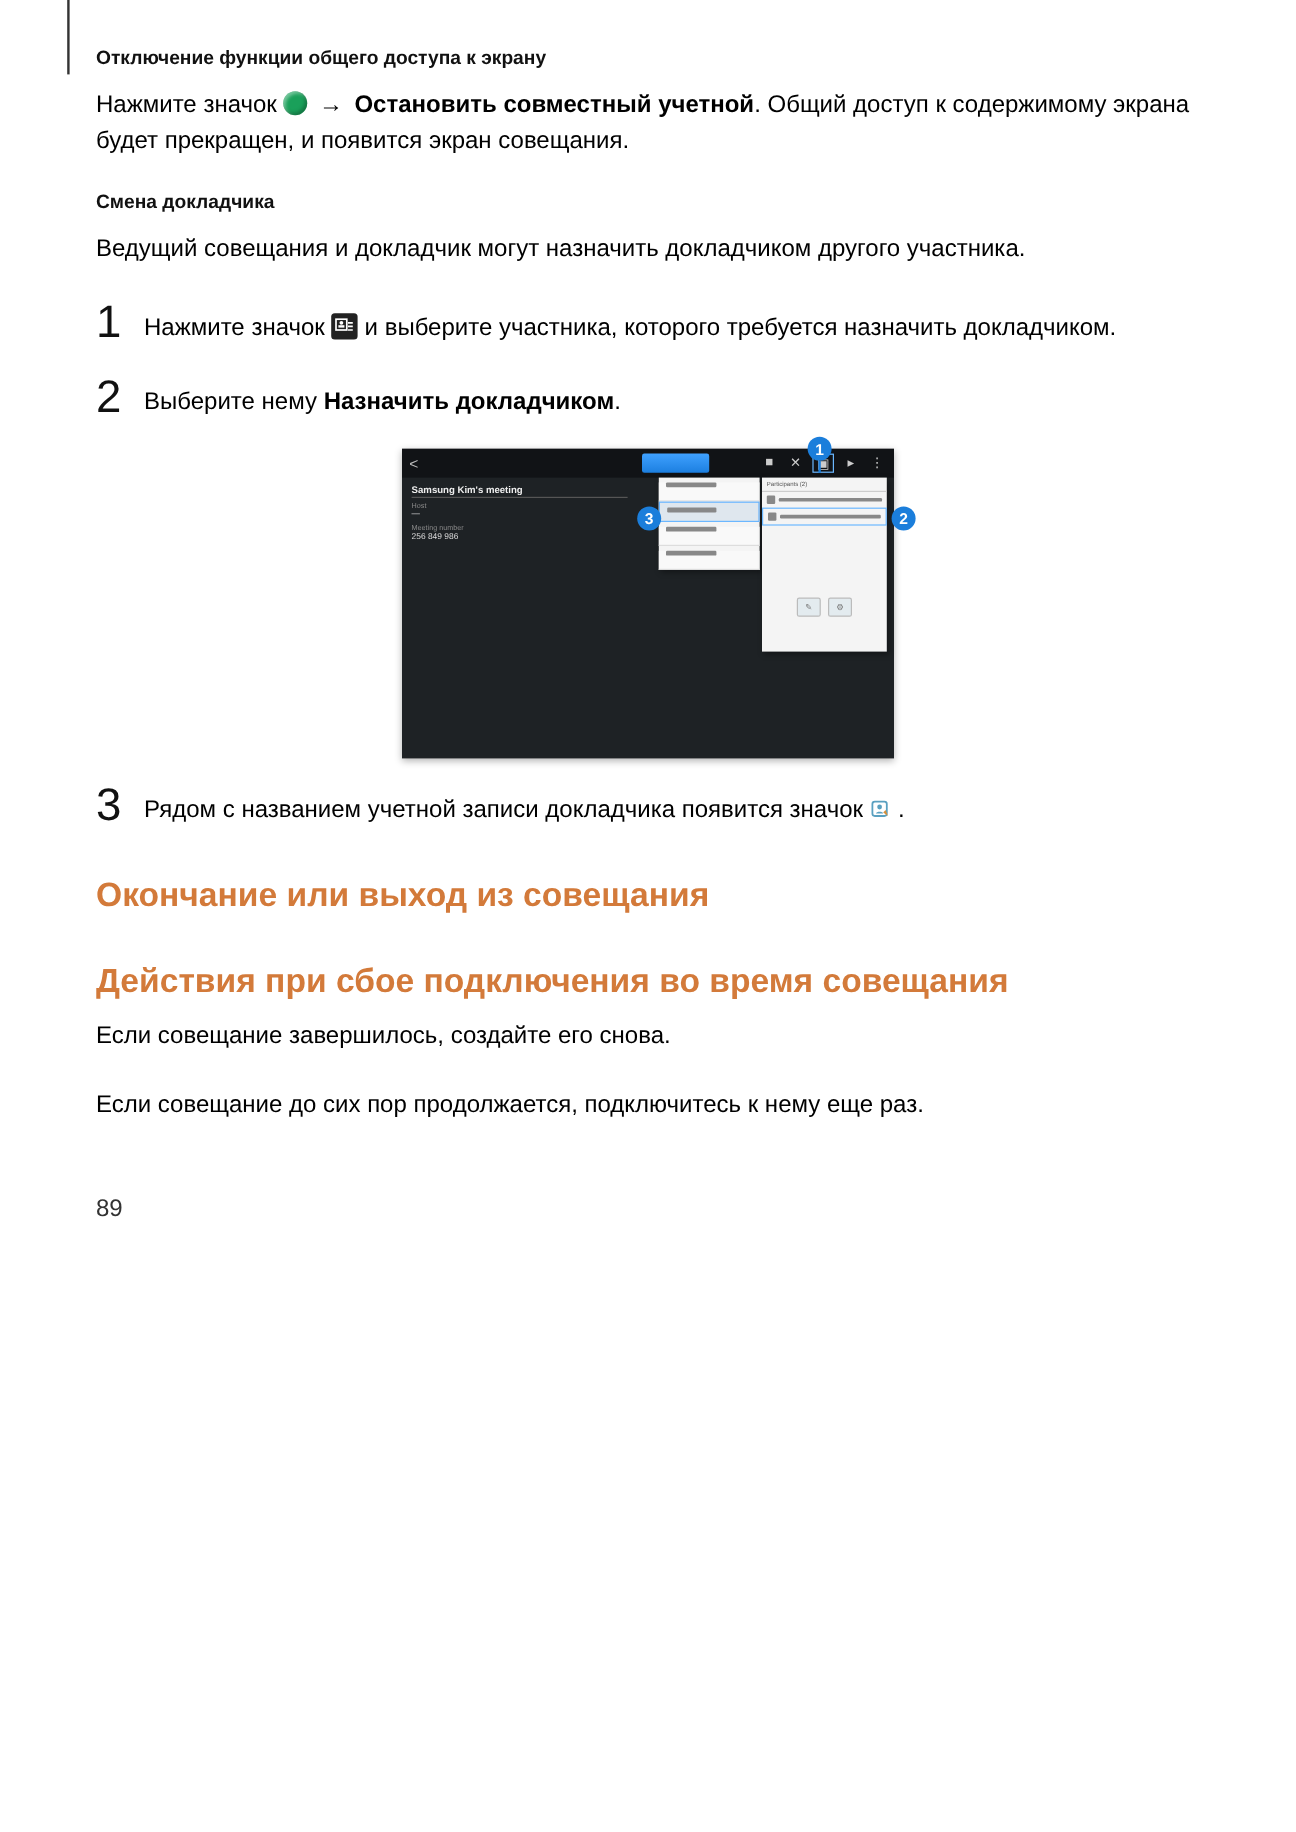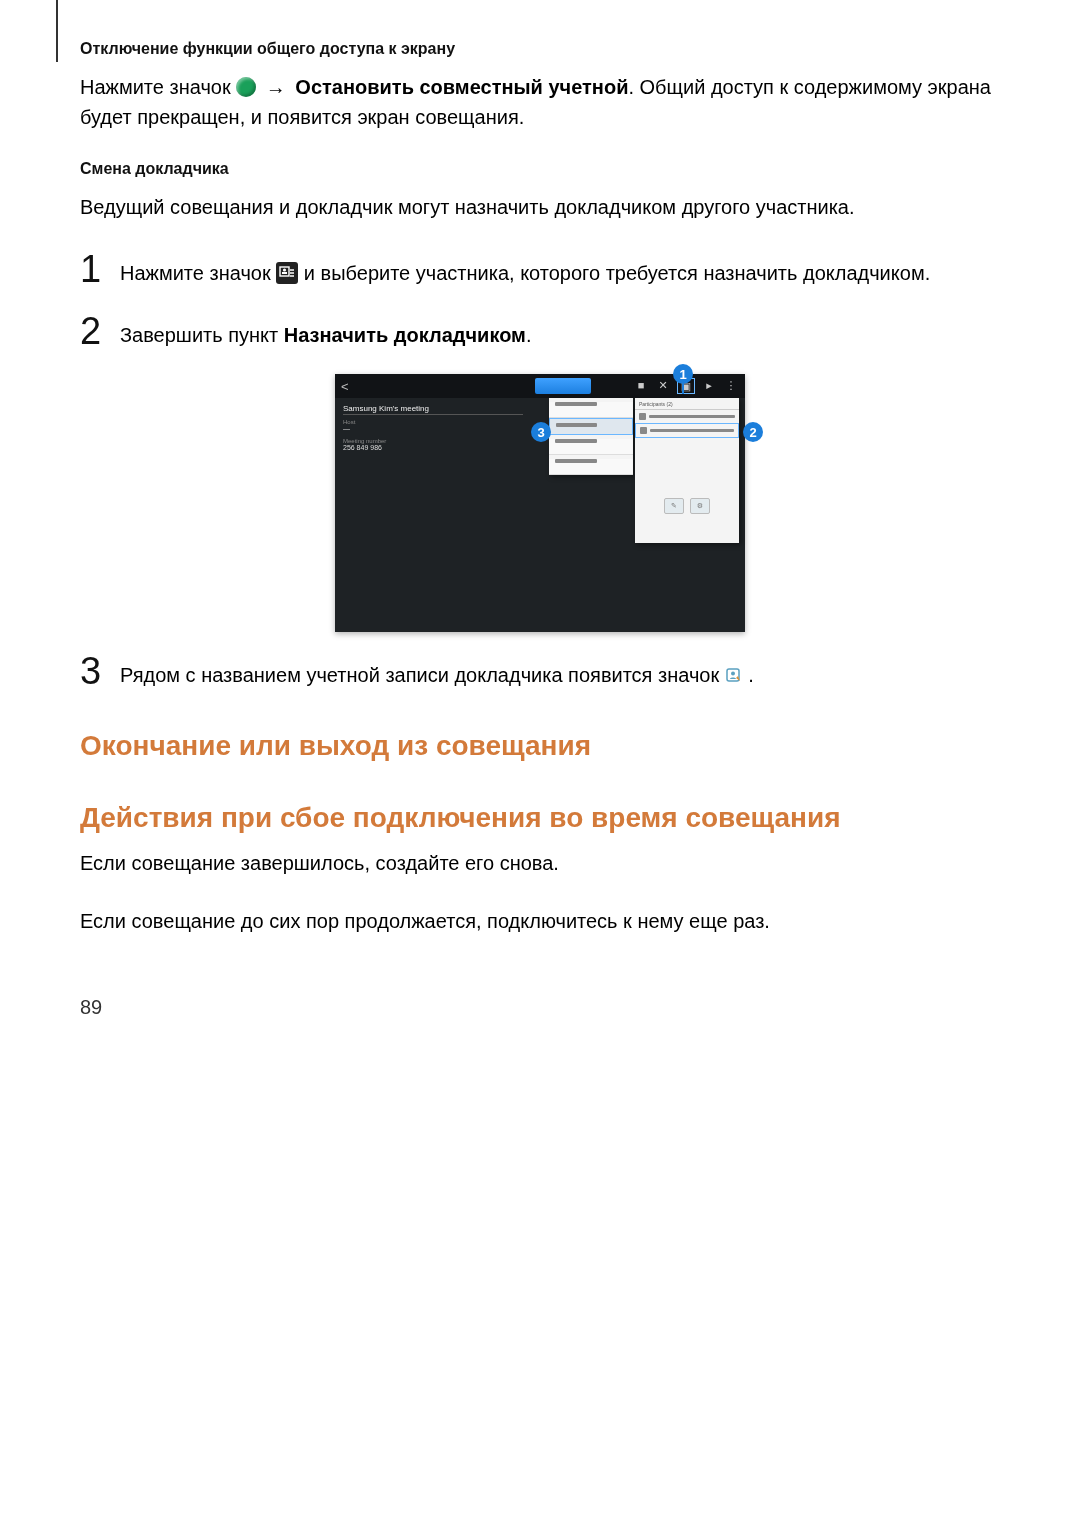--- a/index.html
+++ b/index.html
@@ -127,21 +127,21 @@
     color: #ccc;
     font-size: 11px;
   }
   .ss-ric { width:16px; height:14px; display:flex; align-items:center; justify-content:center; }
   .ss-ric.sel { border: 1px solid #6bb7ff; }
   .ss-left {
     position: absolute;
     left: 8px; top: 30px; width: 130px;
     color: #eee;
   }
-  .ss-title { font-size: 8px; font-weight:normal; margin-bottom:6px; }
+  .ss-title { font-size: 8px; font-weight:bold; margin-bottom:6px; }
   .ss-label { font-size: 6px; color:#888; margin-top:6px; }
   .ss-val { font-size: 7px; color:#ddd; }
   .ss-divider {
     position:absolute; left:8px; top:40px;
     width:180px; border-top:1px solid #555;
   }
   .ss-menu {
     position:absolute;
     left: 214px; top: 24px;
     width: 84px;
@@ -225,21 +225,21 @@
             <path d="M11 5h4M11 8h4M11 11h4" stroke="#fff" stroke-width="1.4"></path>
           </svg>
       </span>
       <span> и выберите участника, которого требуется назначить докладчиком.</span>
     </div>
   </div>
 
   <div class="step-row">
     <div class="step-num">2</div>
     <div class="step-text">
-      <span>Завершить пункт </span>
+      <span>Выберите нему </span>
       <span class="bold">Назначить докладчиком</span><span>.</span>
     </div>
   </div>
 
   <div class="screenshot-wrap">
     <div class="screenshot">
       <div class="ss-top">
         <span class="ss-back">&lt;</span>
         <span style="flex:1"></span>
         <span class="ss-tab"></span>

